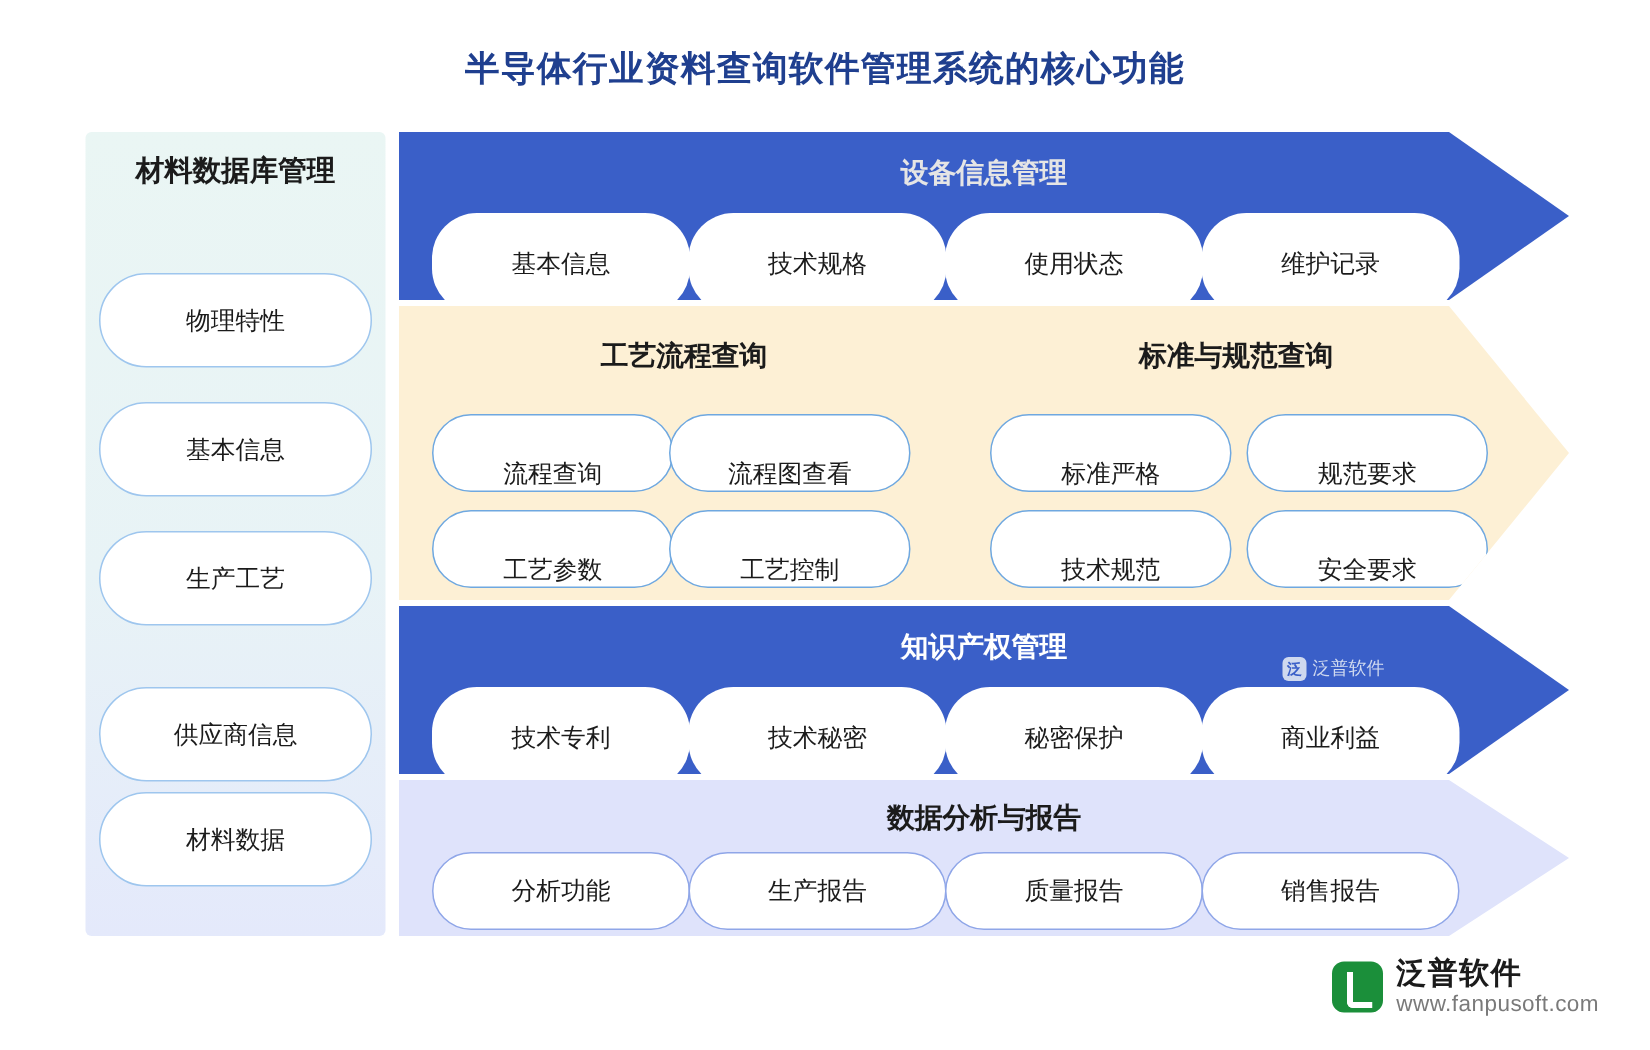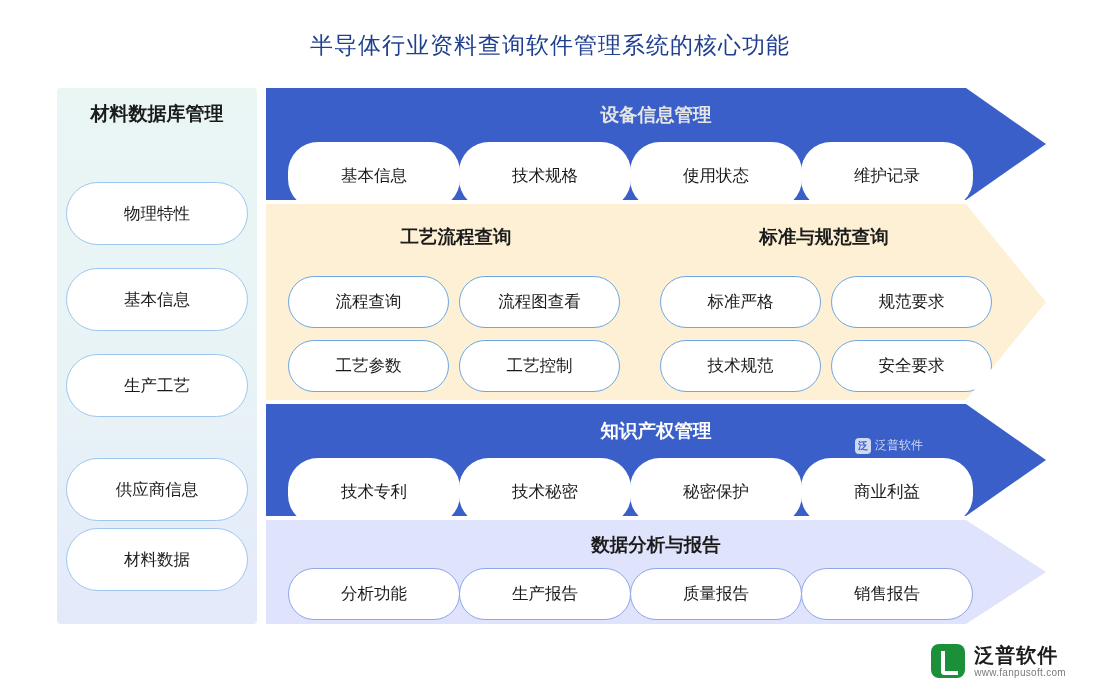--- a/index.html
+++ b/index.html
@@ -15,21 +15,21 @@
     overflow: hidden;
   }
 
   .page-title {
     position: absolute;
     top: 30px;
     left: 0;
     width: 1100px;
     text-align: center;
     font-size: 23px;
-    font-weight: normal;
+    font-weight: bold;
     color: #1f3f8f;
     letter-spacing: 1px;
   }
 
   
   .left-panel {
     position: absolute;
     left: 57px;
     top: 88px;
     width: 200px;
@@ -163,23 +163,24 @@
   .pill-b0 { left: 22px; }
   .pill-b1 { left: 193px; }
   .pill-b2 { left: 364px; }
   .pill-b3 { left: 535px; }
 
   
   .pill-sm {
     width: 161px;
     height: 52px;
     border: 1.5px solid #6fa8e0;
+    align-items: flex-end;
   }
   .ps-c0 { left: 22px; }
-  .ps-c1 { left: 193px; }
+  .ps-c1 { left: 180px; }
   .ps-c2 { left: 394px; }
   .ps-c3 { left: 565px; }
   .ps-r0 { top: 72px; }
   .ps-r1 { top: 136px; }
 
   
   .pill-rep {
     width: 172px;
     height: 52px;
     top: 48px;
@@ -232,21 +233,21 @@
     border-bottom-left-radius: 4px;
   }
   .brand-text { line-height: 1.15; }
   .brand-name {
     font-size: 20px;
     font-weight: bold;
     color: #1b1b1b;
     letter-spacing: 1px;
   }
   .brand-url {
-    font-size: 10px;
+    font-size: 15px;
     color: #7a7a7a;
     letter-spacing: 0.3px;
   }
 </style>
 </head>
 <body>
 
 <div class="page-title">半导体行业资料查询软件管理系统的核心功能</div>
 
 <div class="left-panel"></div>

